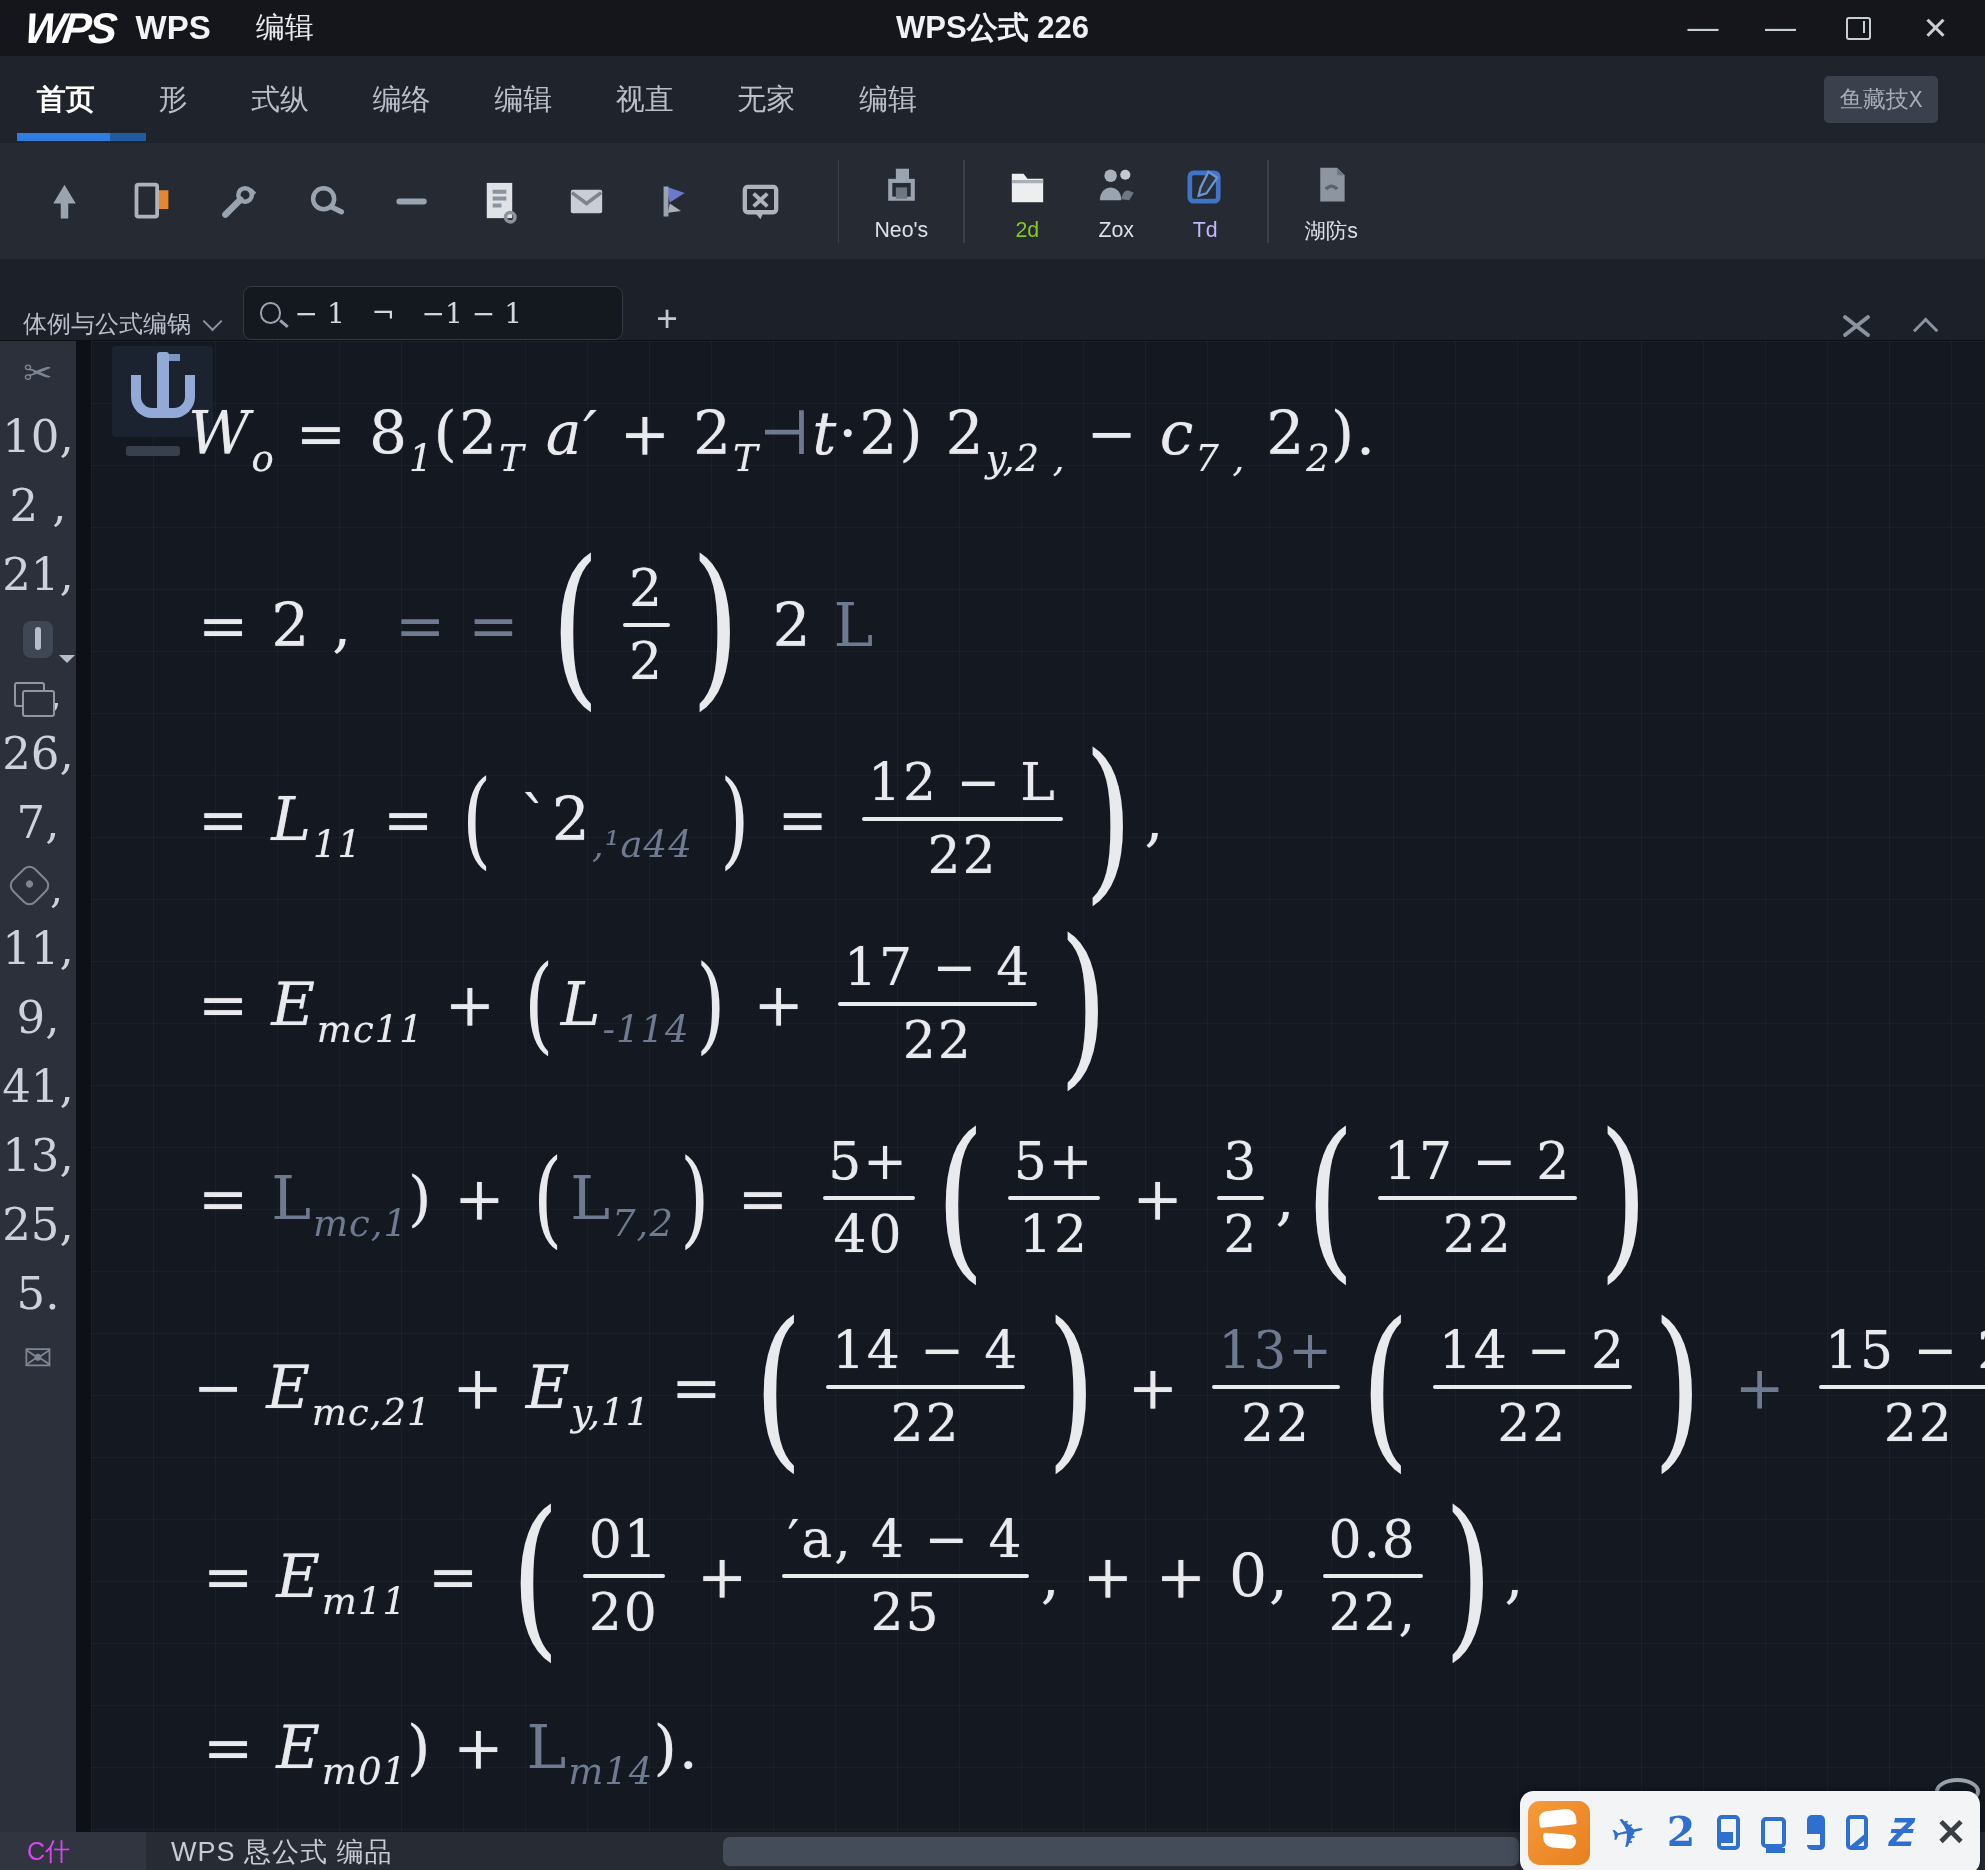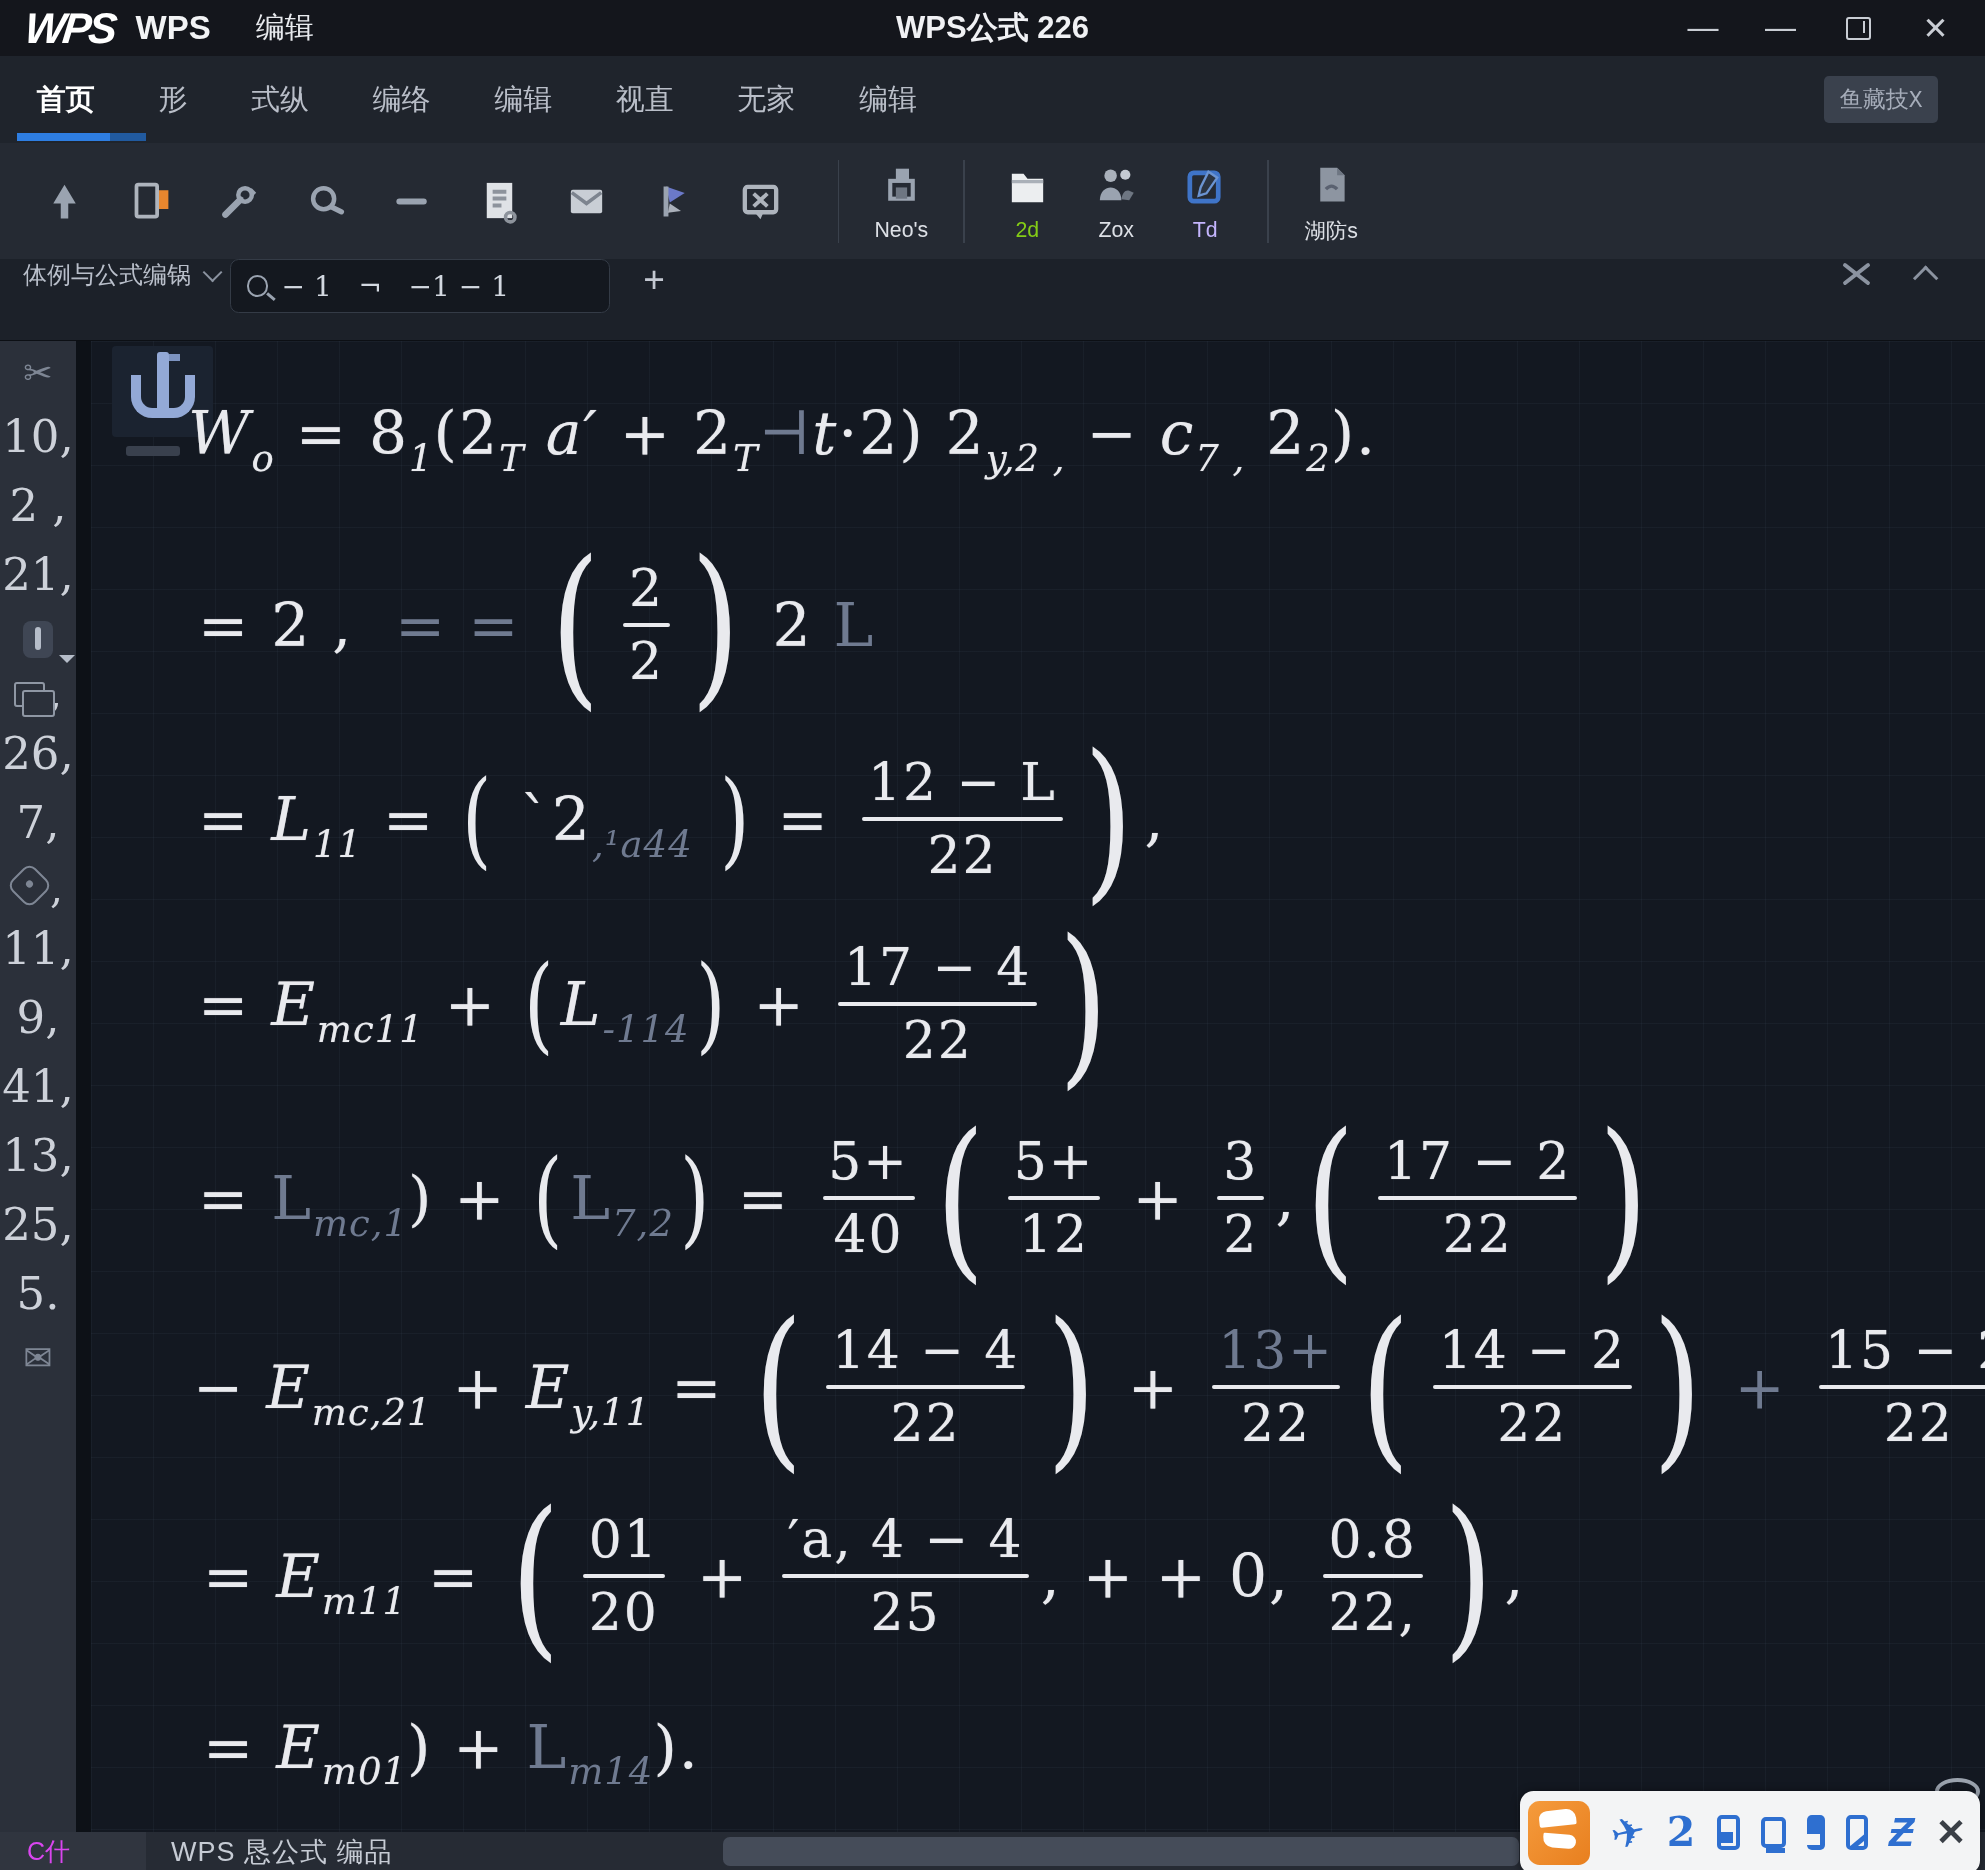--- a/index.html
+++ b/index.html
@@ -33,25 +33,25 @@
   
   .toolbar { height:116px; background:#252a33; display:flex; align-items:center; padding-left:37px; flex:none; }
   .tb-icon { width:54px; height:54px; display:flex; align-items:center; justify-content:center; margin-right:33px; }
   .tb-sep { width:1.9px; height:83px; background:#3a414c; margin:0 17.5px; }
   .tb-labeled { display:flex; flex-direction:column; align-items:center; justify-content:center;
                 gap:4.9px; min-width:89px; padding:0 7.8px; }
   .tb-label { font-size:21.3px; color:#dde0e6; }
 
   
   .formulabar { height:82px; background:#1c2129; border-bottom:1.9px solid #0c0f14;
-                display:flex; align-items:flex-start; flex:none; }
+                display:flex; align-items:flex-end; flex:none; }
   .style-dd { margin-left:23px; display:flex; align-items:center; gap:11.6px; font-size:24px; color:#b9bfca; }
   .dd-chevron { width:13.6px; height:13.6px; border-right:2.9px solid #8b93a0; border-bottom:2.9px solid #8b93a0;
                 transform:rotate(45deg) translateY(-3.9px); }
-  .search-box { margin-left:14px; width:380px; height:54px; background:#14181f; border:1px solid #343b46;
+  .search-box { margin-left:27px; width:380px; height:54px; background:#14181f; border:1px solid #343b46;
                 border-radius:8.7px; display:flex; align-items:center; padding:0 15.5px; gap:13.6px; }
   .mag { width:21.3px; height:21.3px; border:2.9px solid #9aa3b0; border-radius:50%; position:relative; flex:none; }
   .mag::after { content:""; position:absolute; left:17.5px; top:17.5px; width:9.7px; height:2.9px;
                 background:#9aa3b0; transform:rotate(40deg); }
   .search-text { font-size:28px; color:#d3d8e0; font-family:"DejaVu Serif",serif; white-space:pre; }
   .plus-btn { margin-left:33px; font-size:37px; color:#c3c8d1; }
   .fb-right { margin-left:auto; display:flex; align-items:center; gap:50px; padding-right:47px; }
   .x-cross { position:relative; width:29px; height:29px; }
   .x-cross::before,.x-cross::after { content:""; position:absolute; left:-1.9px; top:12.6px; width:33px; height:3.9px;
                 background:#8b93a0; border-radius:1.9px; }

